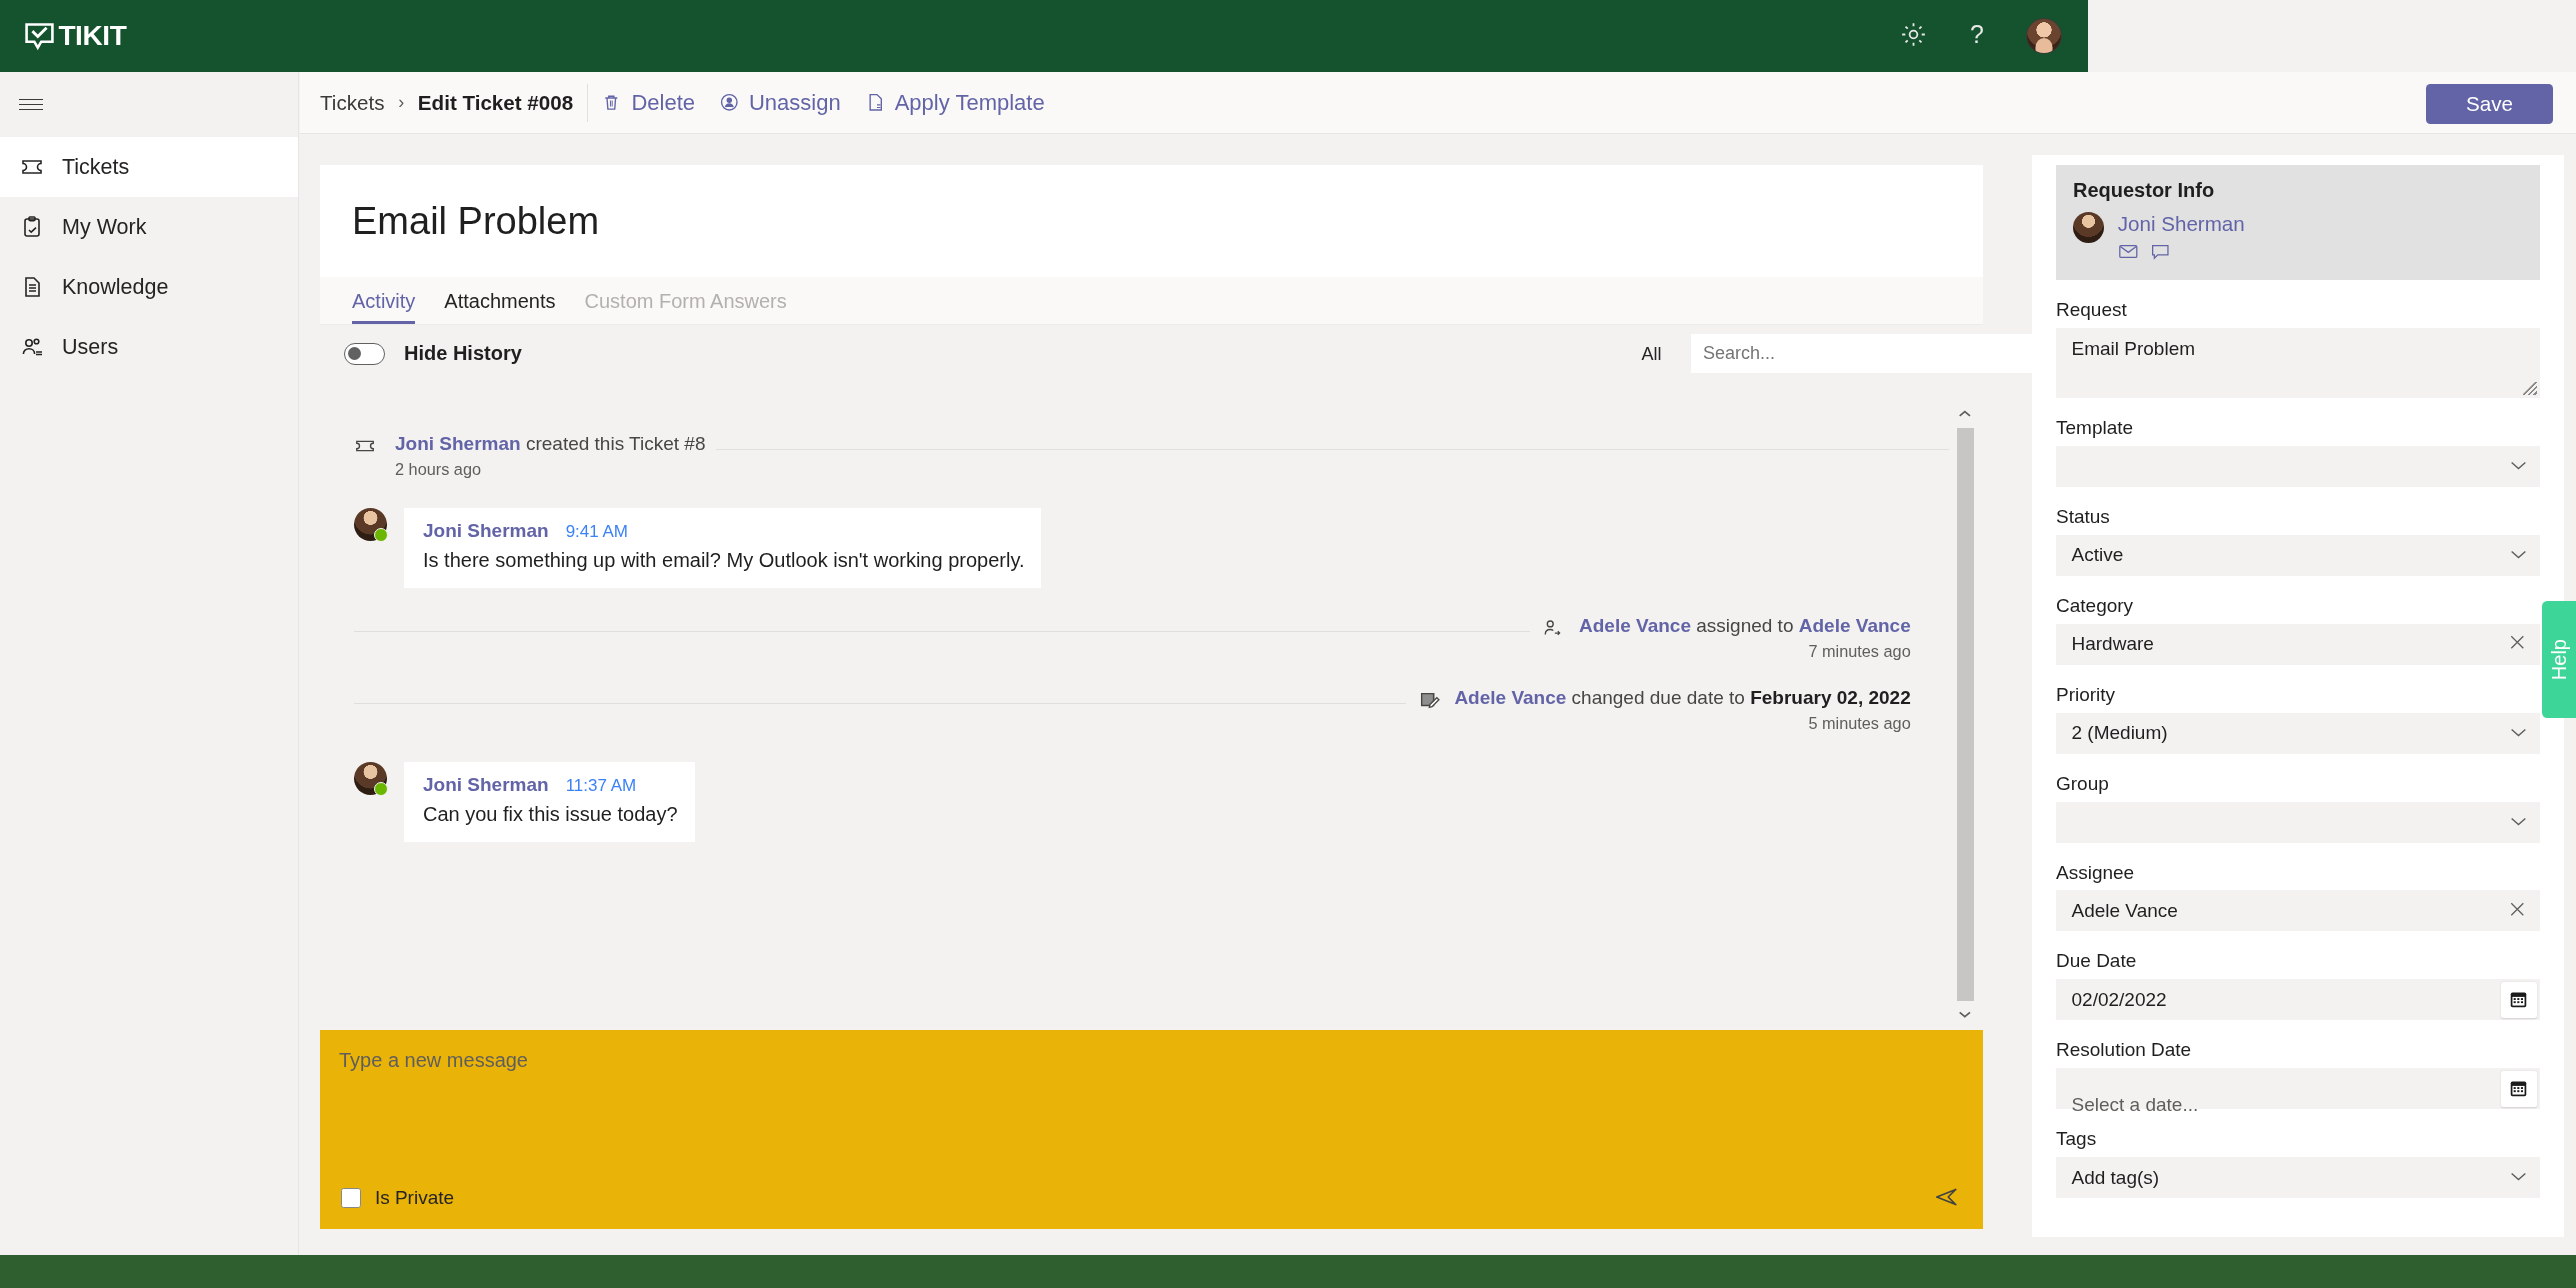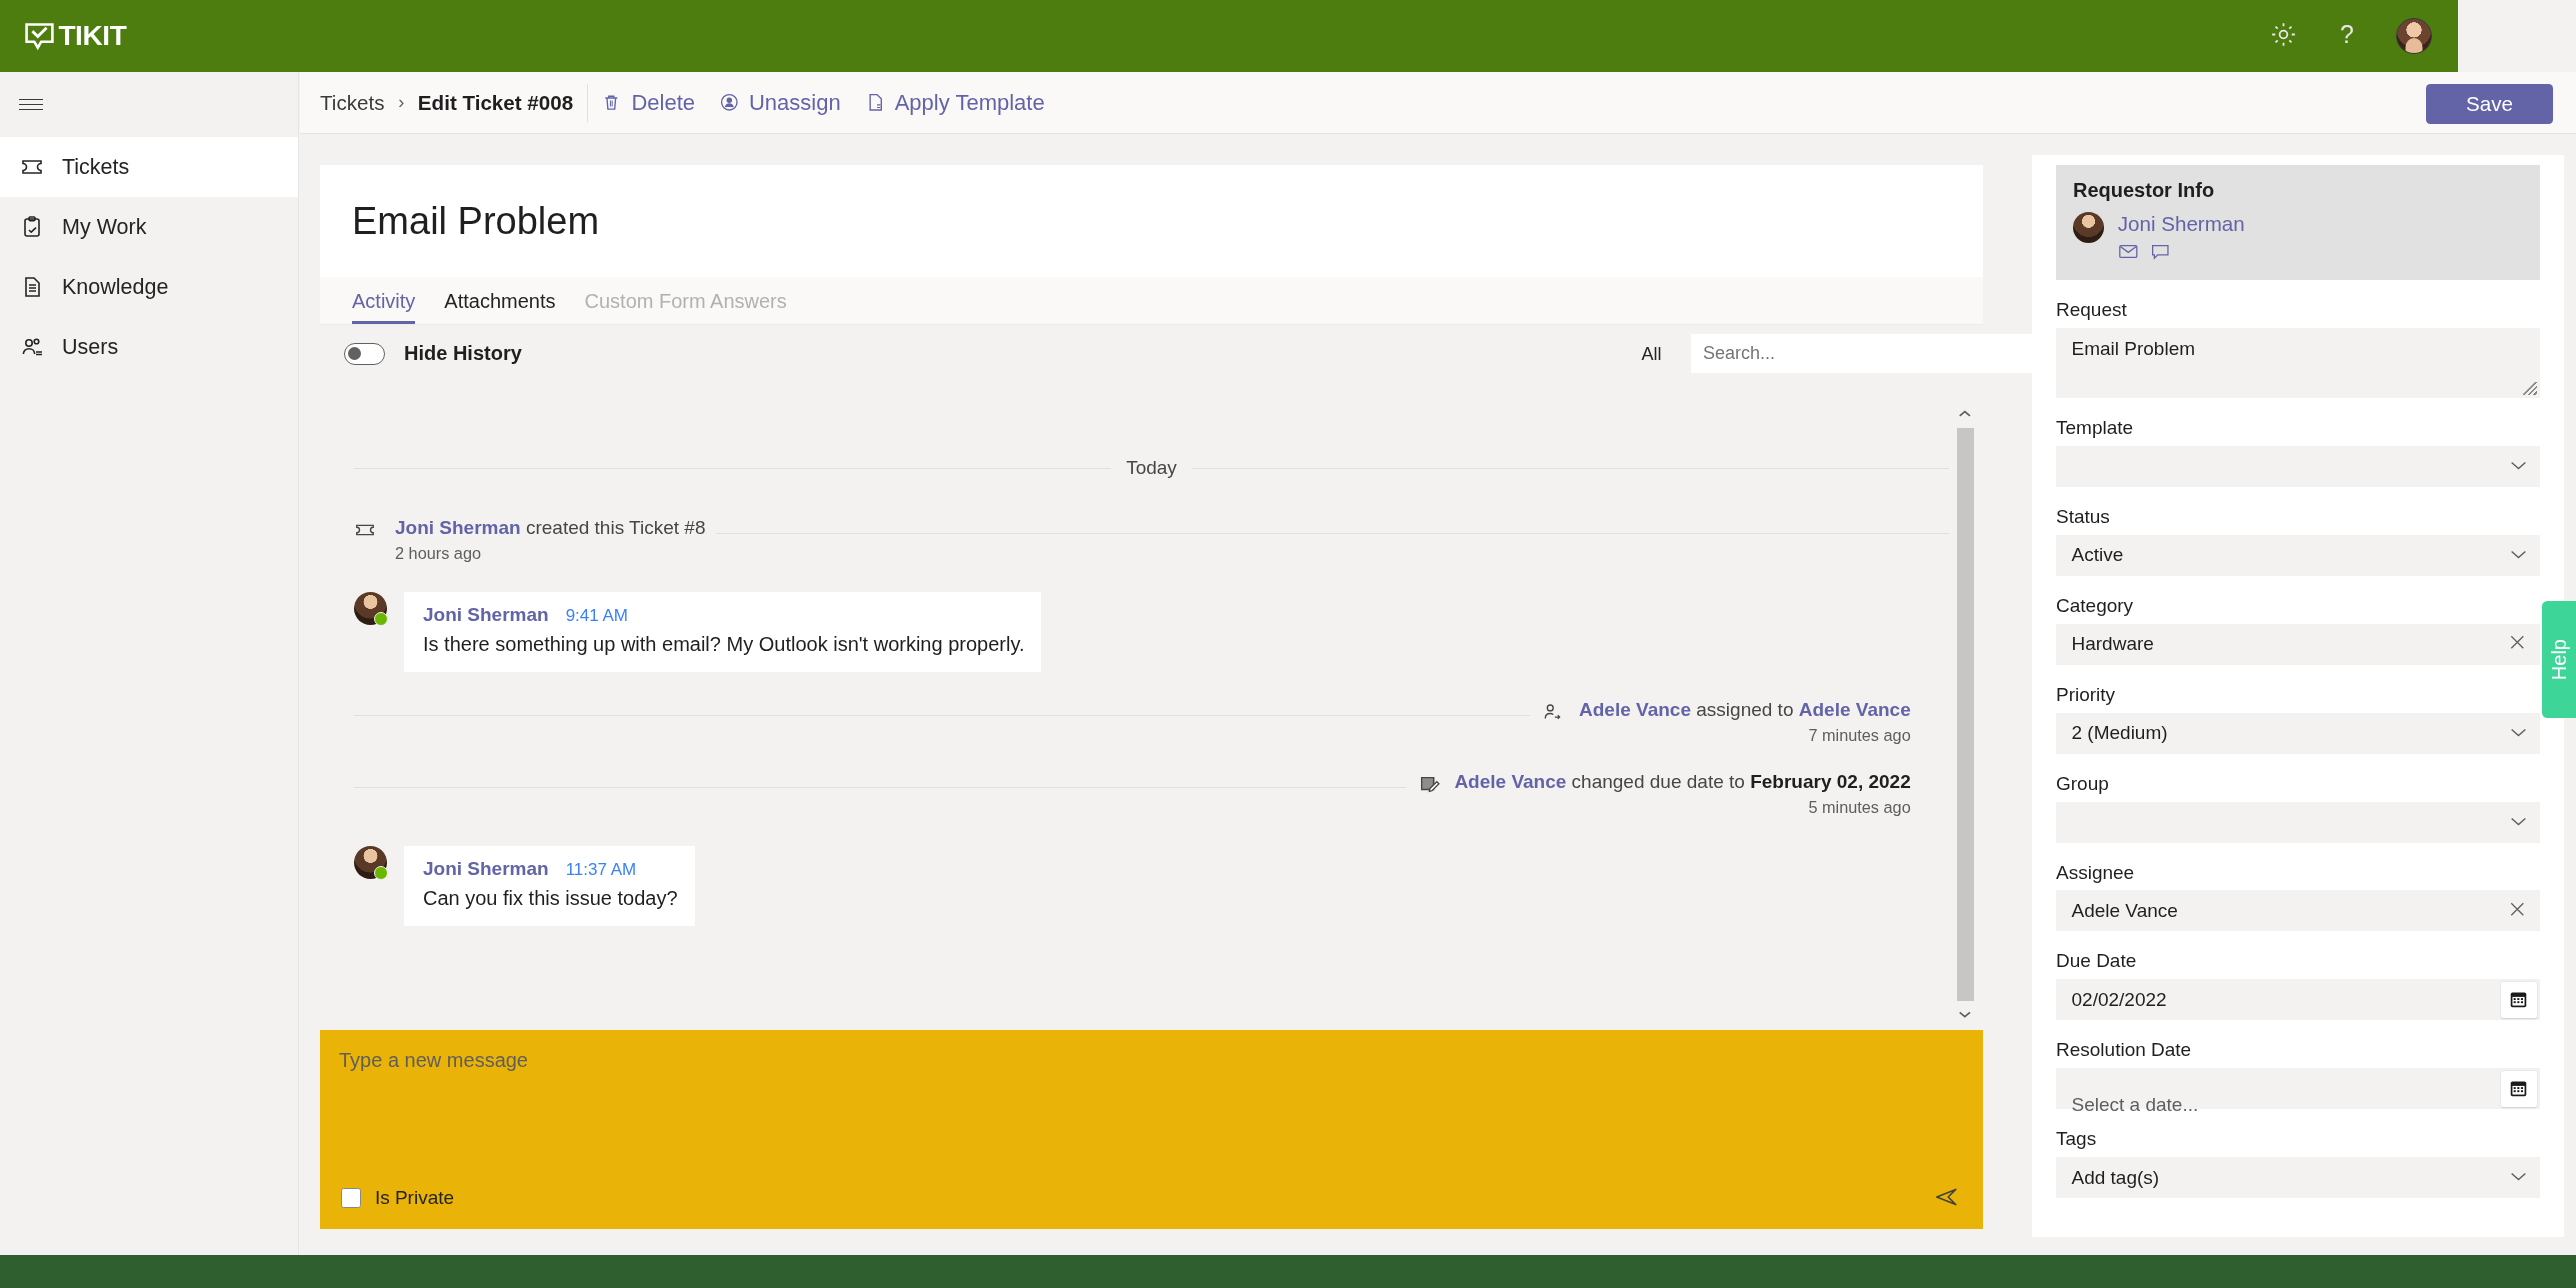--- a/index.html
+++ b/index.html
@@ -5,22 +5,22 @@
   * { box-sizing: border-box; margin: 0; padding: 0; }
   html, body {
     width: 2576px; height: 1288px;
     font-family: "Liberation Sans", sans-serif;
     background: #f3f2f1;
     overflow: hidden;
   }
 
   
   .topbar {
-    position: absolute; top: 0; left: 0; width: 2458px; height: 72px;
-    background: #4d7c0f;
+    position: absolute; top: 0; left: 0; width: 2088px; height: 72px;
+    background: #14532d;
     display: flex; align-items: center;
   }
   .logo { display: flex; align-items: center; margin-left: 24px; gap: 3.4px; }
   .logo-mark { width: 31px; height: 31px; position: relative; }
   .logo-text {
     color: #ffffff; font-size: 28px; font-weight: bold; letter-spacing: -0.4px;
   }
   .topbar-right {
     position: absolute; right: 26px; display: flex; align-items: center; gap: 36px;
   }
@@ -389,25 +389,20 @@
         <svg width="22" height="22" viewBox="0 0 24 24" fill="none" stroke="#3b3a39" stroke-width="1.6">
           <circle cx="10.5" cy="10.5" r="6.3"></circle>
             <path d="M15.2 15.2L20 20"></path>
         </svg>
       </span>
     </div>
   </div>
 
   <div class="feed">
 
-    <div class="daydiv">
-      <span class="line"></span>
-      <span class="lbl">Today</span>
-      <span class="line"></span>
-    </div>
 
     <div class="sysrow" style="margin-top:38px;">
       <span class="hr"></span>
       <span class="content" style="display:flex; gap:19px; align-items:flex-start; padding-left:0;">
         <span style="padding-top:1.7px;">
           <svg width="22" height="22" viewBox="0 0 24 24" fill="none" stroke="#484644" stroke-width="1.5">
             <path d="M3 9V7h18v2a1.9 1.9 0 000 6v2H3v-2a1.9 1.9 0 000-6z"></path>
           </svg>
         </span>
         <span>

